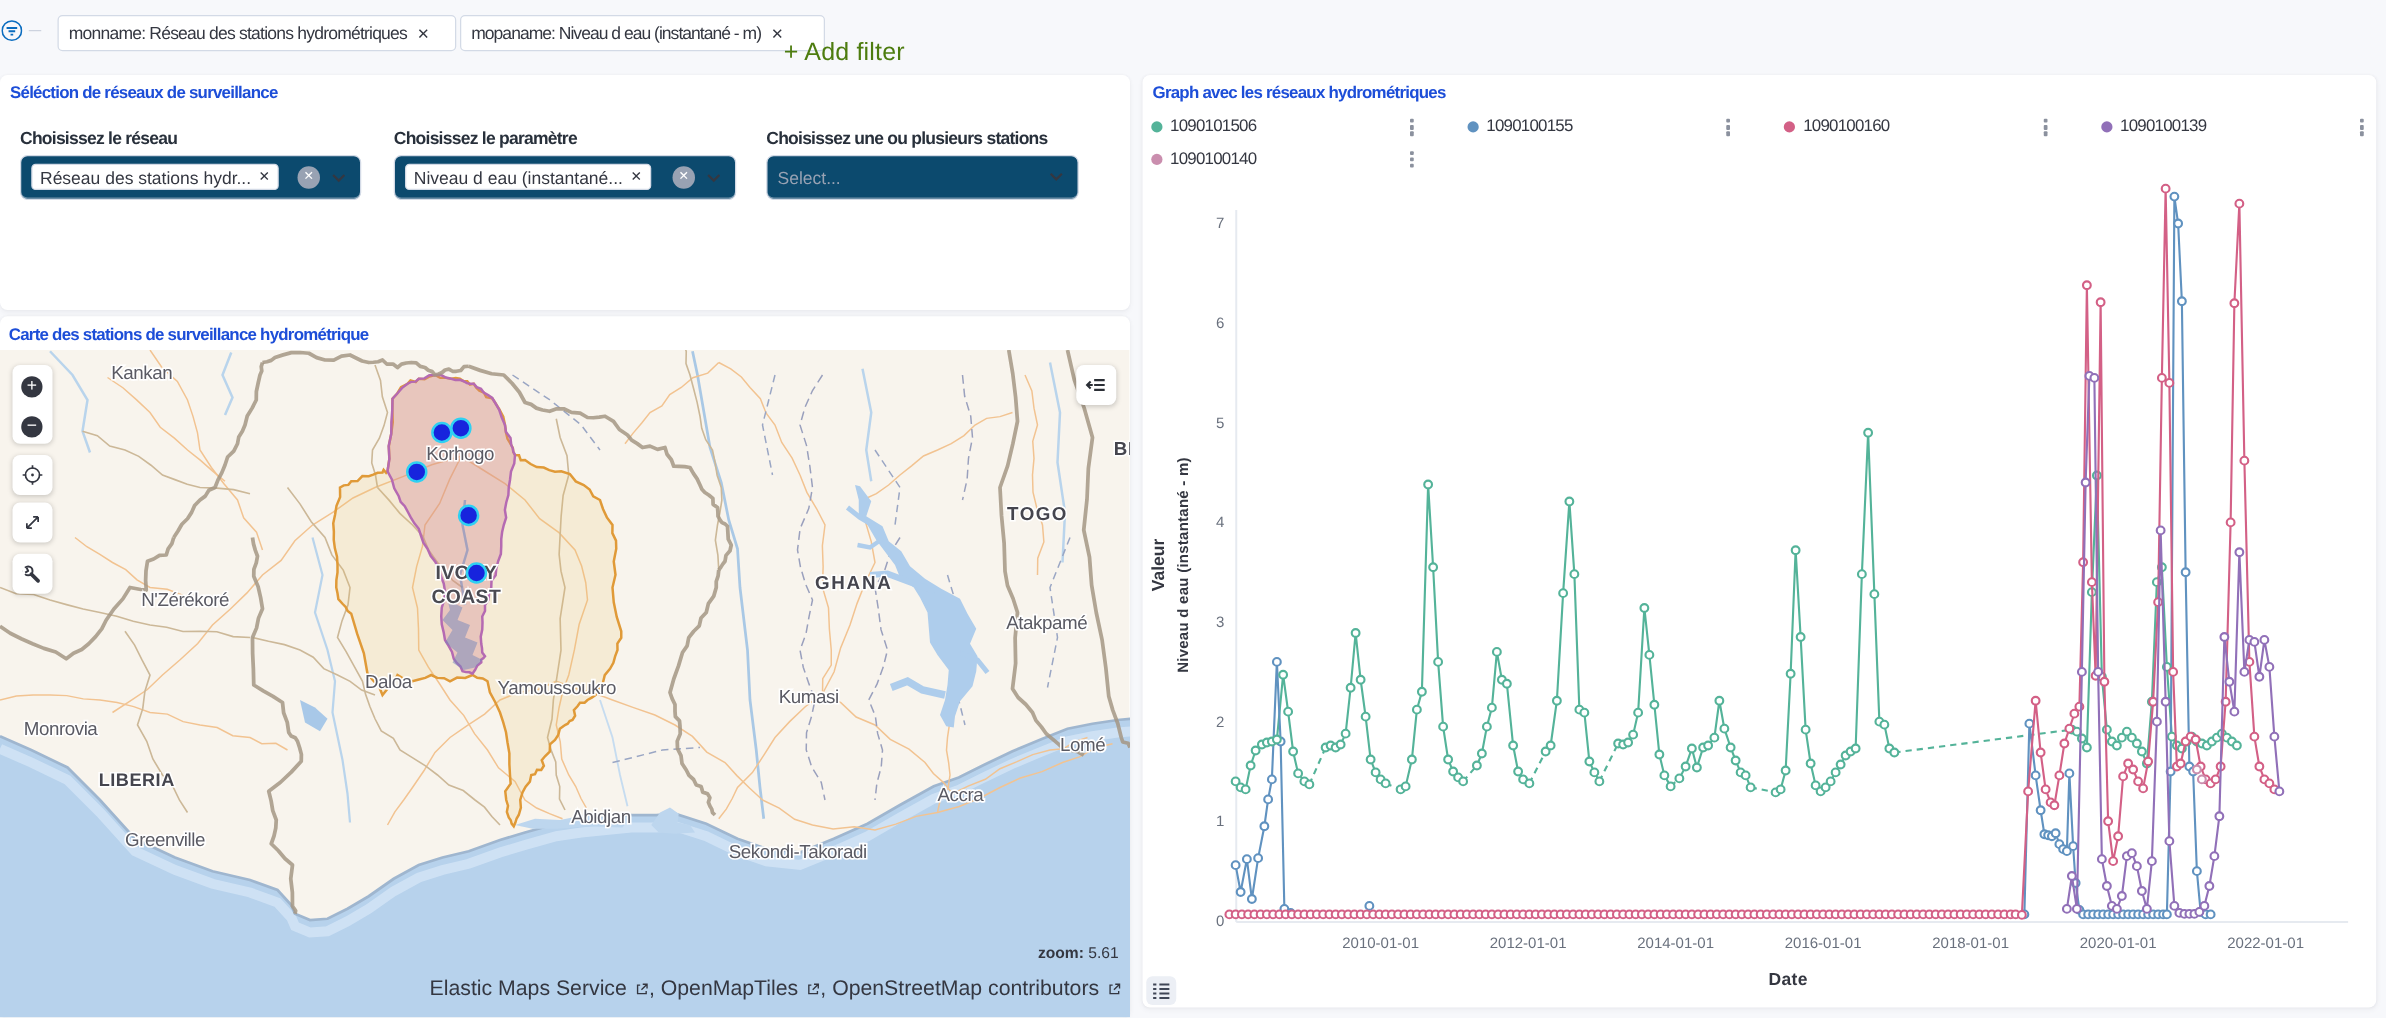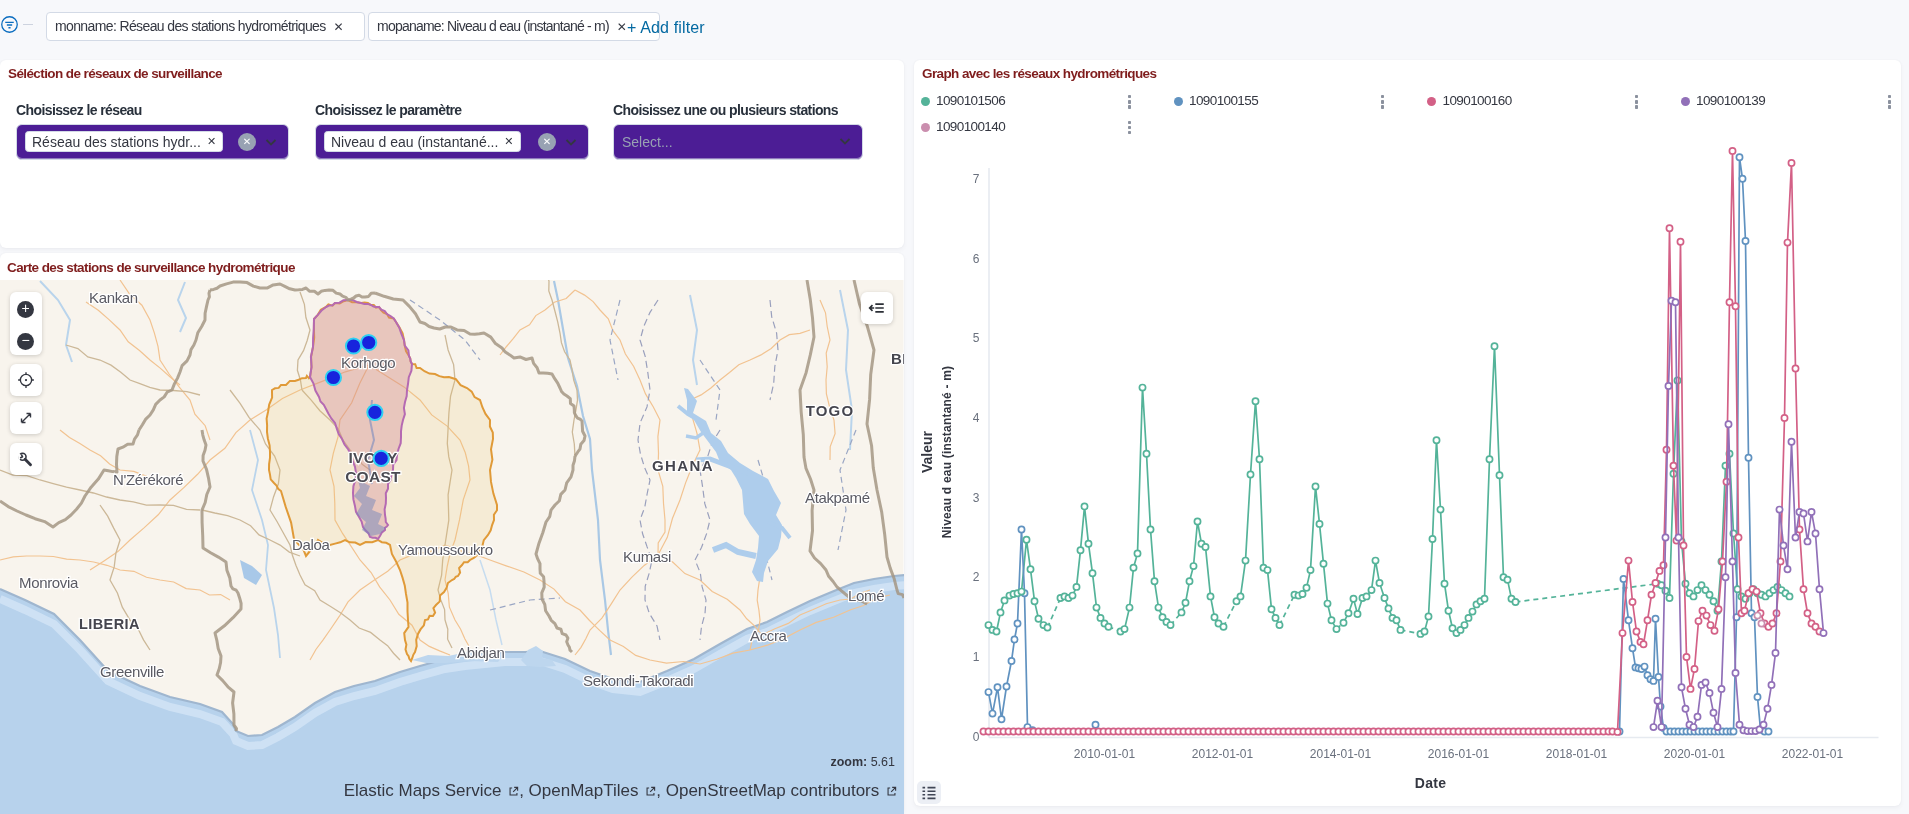--- a/index.html
+++ b/index.html
@@ -1,21 +1,21 @@
 <!DOCTYPE html>
 <html><head><meta charset="utf-8"><style>
 * { margin:0; padding:0; box-sizing:border-box; }
 html,body { width:1909px; height:814px; overflow:hidden; background:#f7f8fb; font-family:"Liberation Sans",sans-serif; position:relative; }
 .panel { position:absolute; background:#fff; border-radius:6px; box-shadow:0 2px 4px rgba(80,90,110,0.06), 0 0 2px rgba(80,90,110,0.06); }
-.ptitle { position:absolute; font-size:13.5px; font-weight:bold; color:#7f1d1d; letter-spacing:-0.6px; }
+.ptitle { position:absolute; font-size:13.5px; font-weight:bold; color:#1d4ed8; letter-spacing:-0.6px; }
 .pill { position:absolute; top:12px; height:29px; background:#fff; border:1px solid #d3dae6; border-radius:4px; font-size:14px; color:#343741; line-height:27px; padding:0 8px; white-space:nowrap; }
 .pill .x { color:#343741; margin-left:8px; font-size:12px; }
-.addf { position:absolute; left:627px; top:19px; color:#0369a1; font-size:16px; letter-spacing:0.15px; }
+.addf { position:absolute; left:627px; top:31px; color:#4d7c0f; font-size:20px; letter-spacing:0.15px; }
 .flabel { position:absolute; font-size:14px; font-weight:bold; color:#28303b; letter-spacing:-0.6px; }
-.combo { position:absolute; top:123.5px; height:36px; background:#4c1d95; border:1px solid #d3dae6; border-radius:6px; box-shadow:inset 0 -1px 0 rgba(211,218,230,0.5); padding:7px 8px; display:flex; align-items:center; }
+.combo { position:absolute; top:123.5px; height:36px; background:#0c4a6e; border:1px solid #d3dae6; border-radius:6px; box-shadow:inset 0 -1px 0 rgba(211,218,230,0.5); padding:7px 8px; display:flex; align-items:center; }
 .cpill { display:inline-flex; align-items:center; height:21px; border:1px solid #d3dae6; border-radius:3.5px; padding:0 6px; font-size:14px; color:#343741; background:#fff; white-space:nowrap; }
 .cpt { white-space:nowrap; }
 .px { margin-left:6px; font-size:11px; color:#343741; }
 .ph { color:#98a2b3; font-size:14px; }
 .cbtns { position:absolute; right:9px; top:8px; display:flex; align-items:center; gap:7px; }
 .clr { width:18px; height:18px; border-radius:50%; background:#98a2b3; color:#fff; font-size:10px; line-height:18px; text-align:center; display:inline-block; }
 .chev { }
 .ldot { position:absolute; width:9px; height:9px; border-radius:50%; }
 .ltxt { position:absolute; font-size:13.5px; color:#343741; letter-spacing:-0.6px; }
 .licon { position:absolute; width:4px; }

